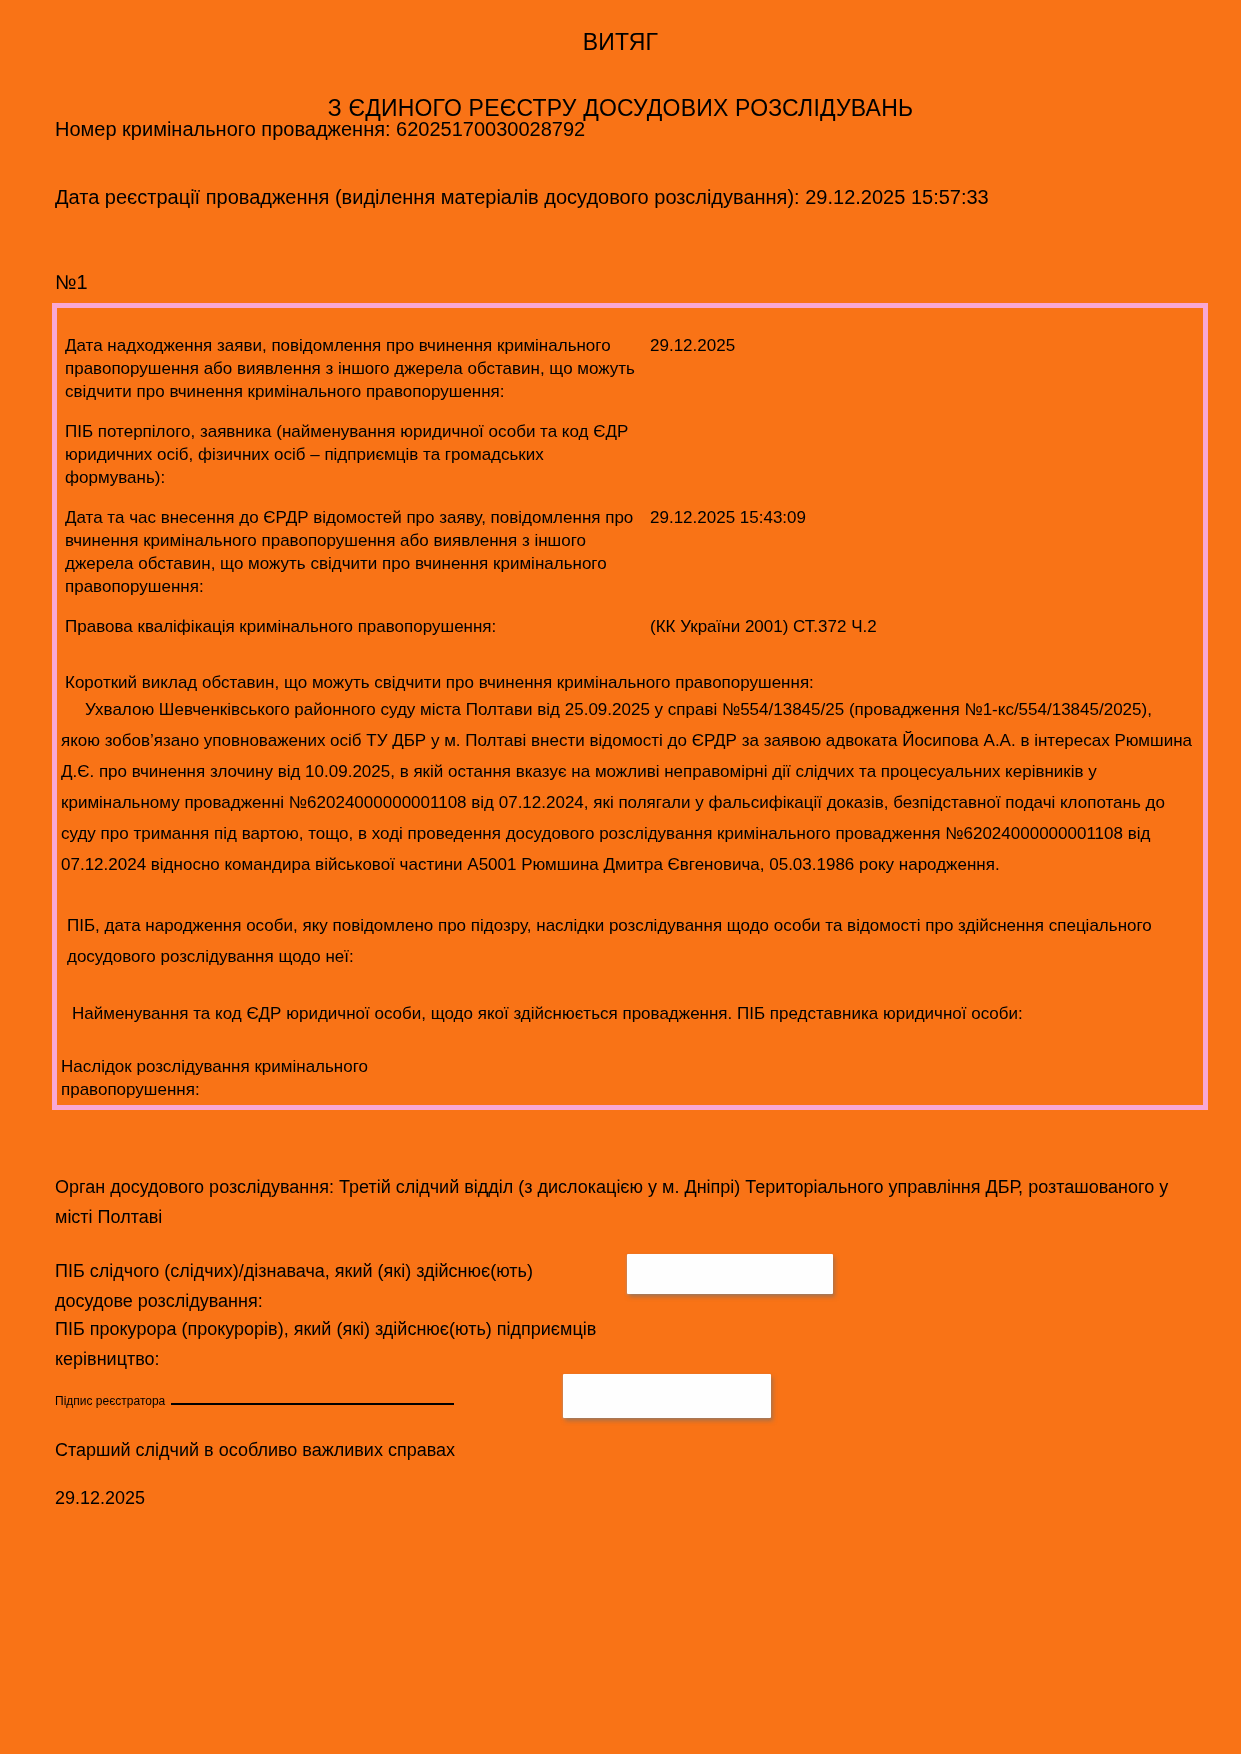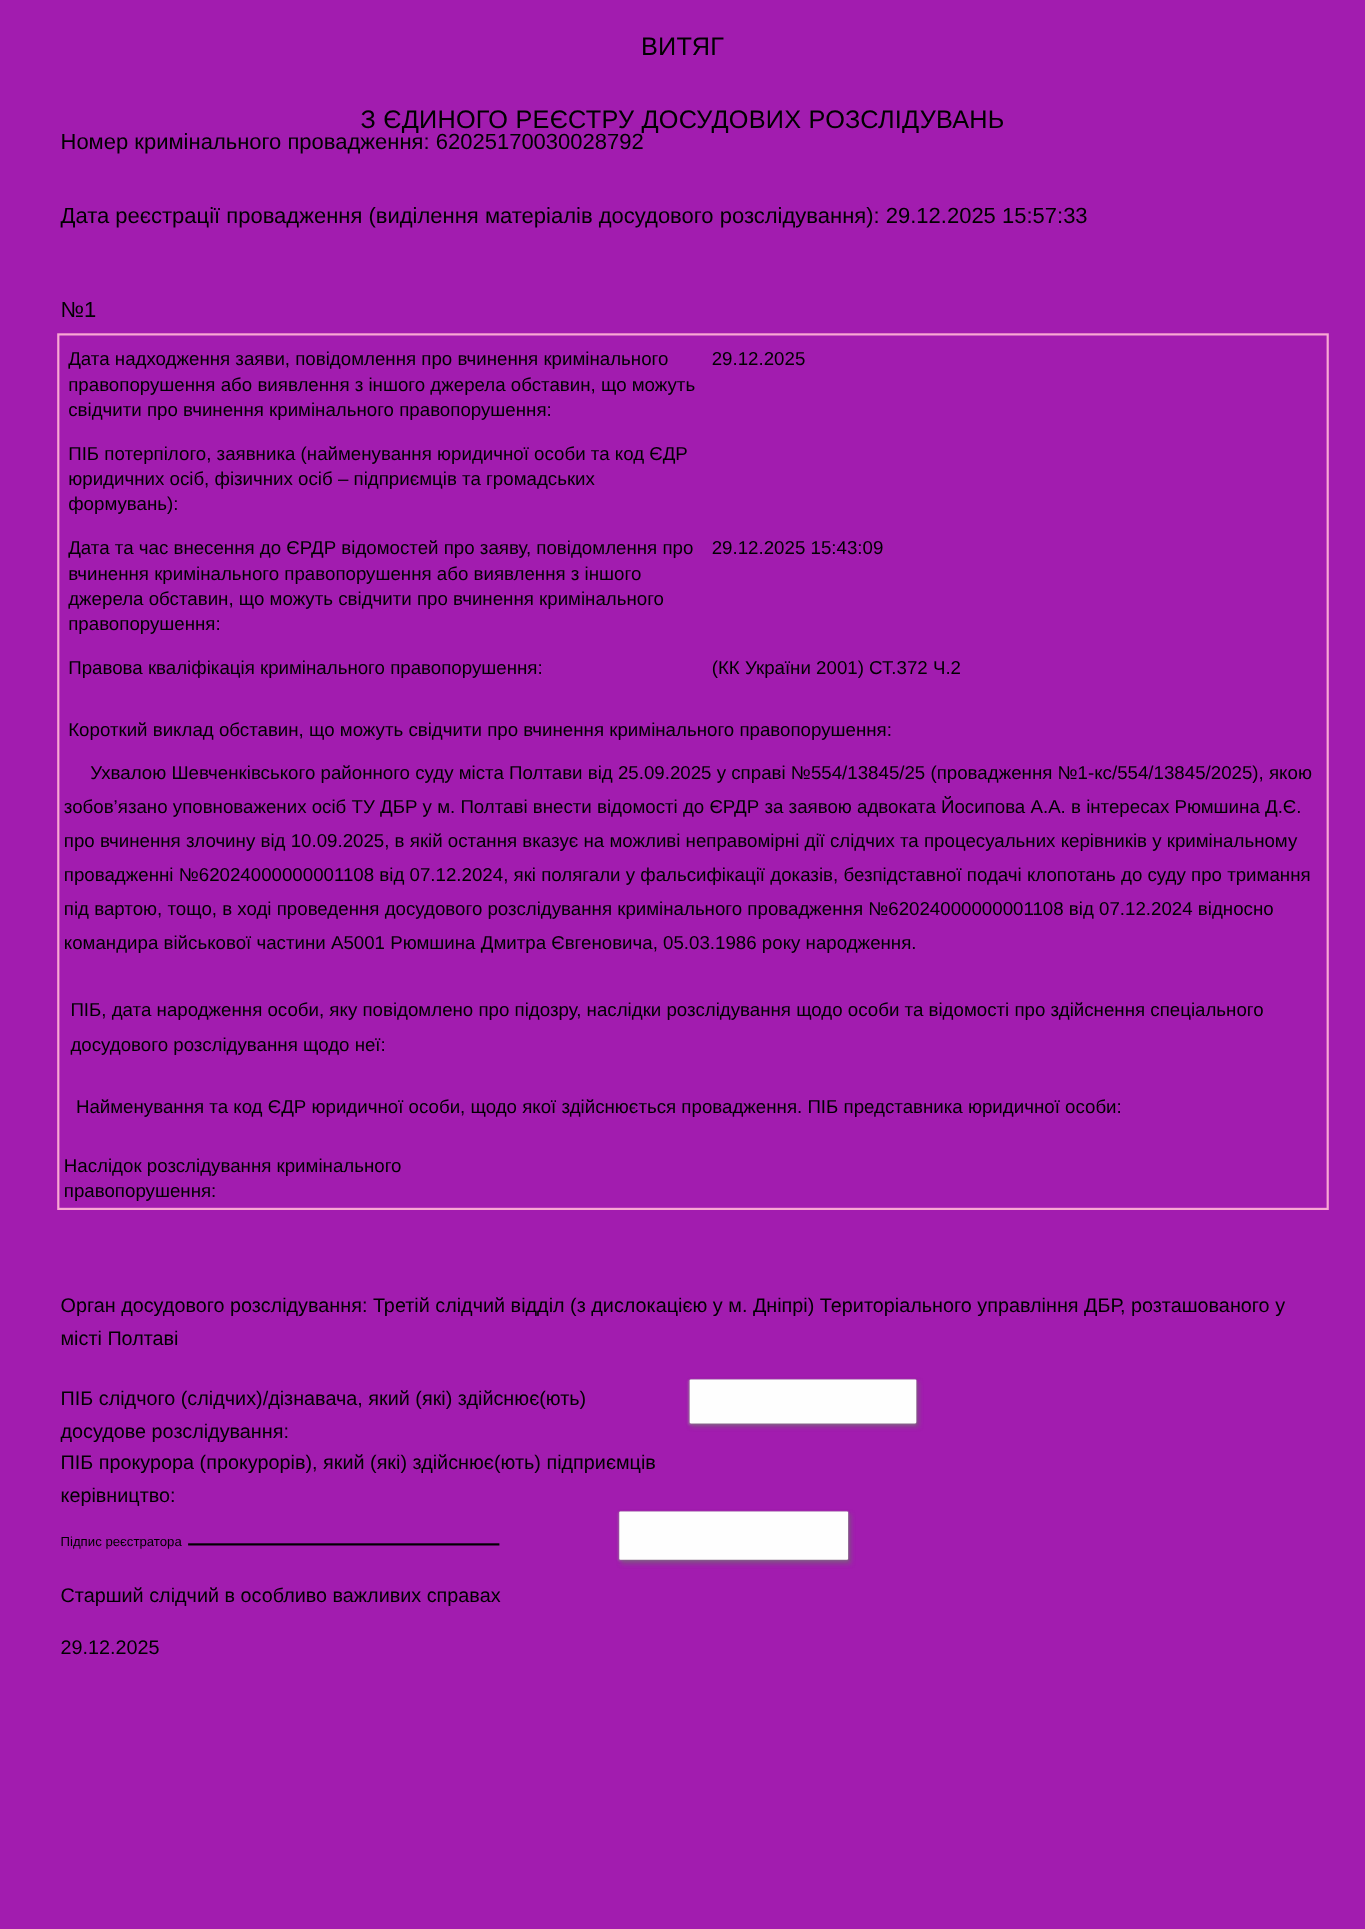--- a/index.html
+++ b/index.html
@@ -1,51 +1,51 @@
 <!DOCTYPE html>
 <html><head>
 <meta charset="utf-8">
 <style>
   html,body{margin:0;padding:0;background:#e9e9e9;}
   .page{
     position:relative;
     width:1241px;
     height:1754px;
     margin:0 auto;
-    background:#a21caf;
+    background:#f97316;
     color:#000;
     font-family:"Liberation Sans","DejaVu Sans",sans-serif;
     overflow:hidden;
   }
   .abs{position:absolute;}
   .doc-title{
     top:26px;left:0;width:100%;
     text-align:center;
     font-size:23px;
     line-height:33px;
     letter-spacing:.2px;
     white-space:pre-line;
   }
   .case-line{top:118px;left:55px;font-size:20px;}
   .reg-line{top:182px;left:55px;width:950px;font-size:20px;line-height:31px;}
   .record-no{top:271px;left:55px;font-size:20px;}
   .record-table{
     top:303px;left:52px;width:1156px;
     box-sizing:border-box;
-    border:2px solid #f9a8d4;
-    padding:10px 10px 4px 8px;
+    border:5px solid #f9a8d4;
+    padding:26px 10px 4px 8px;
     font-size:17px;
   }
   .trow{display:flex;line-height:23px;margin-bottom:17px;}
   .trow:nth-of-type(4){margin-bottom:18px;}
   .tlabel{width:585px;padding-right:12px;box-sizing:border-box;}
   .tvalue{width:505px;}
   .t-heading{line-height:23px;}
   .summary-heading{margin-top:33px;}
-  .summary-text{margin-top:12px;line-height:31px;text-indent:24px;margin-left:-4px;}
+  .summary-text{margin-top:0;line-height:31px;text-indent:24px;margin-left:-4px;}
   .suspect-heading{margin-top:30px;line-height:31px;padding-left:2px;}
   .entity-heading{margin-top:26px;line-height:31px;padding-left:7px;}
   .outcome-heading{margin-top:26px;line-height:23px;width:365px;margin-left:-4px;}
   .org-line{top:1172px;left:55px;width:1152px;font-size:18px;line-height:30px;}
   .investigator-label{top:1256px;left:55px;width:548px;font-size:18px;line-height:30px;}
   .prosecutor-label{top:1314px;left:55px;width:548px;font-size:18px;line-height:30px;}
   .signature-row{top:1390px;left:55px;font-size:12px;white-space:nowrap;}
   .sig-line{
     display:inline-block;
     width:283px;height:13px;

